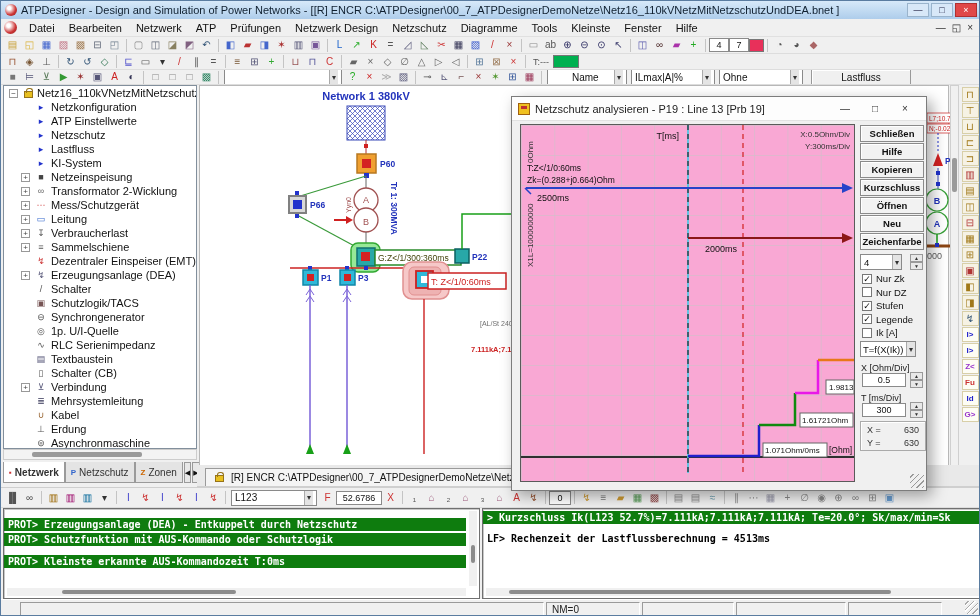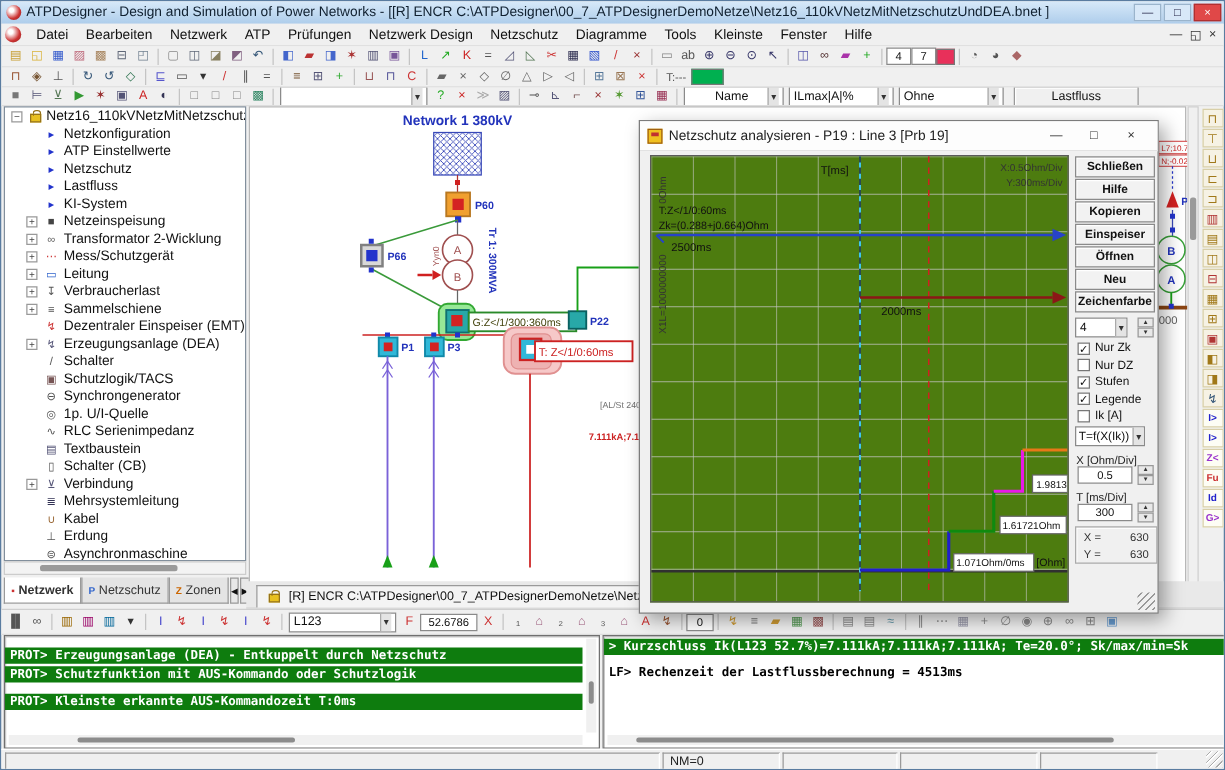--- a/index.html
+++ b/index.html
@@ -71,32 +71,32 @@
     font-family:"DejaVu Sans Mono", monospace; font-size:10px; font-weight:bold; }
   #console-left { left:2px; width:477px; }
   #console-right { left:481px; width:597px; }
   .cline { height:13px; line-height:13px; padding-left:4px; margin-right:13px; white-space:nowrap; color:#000; }
   .cline.hl { background:#0e7c0e; color:#fff; }
   .c-hscroll { position:absolute; left:3px; right:13px; bottom:2px; height:8px; background:#f0f0f0; }
   .c-hthumb { position:absolute; top:2px; height:4px; background:#8c8c8c; border-radius:2px; }
   .c-vscroll { position:absolute; right:2px; top:2px; bottom:12px; width:8px; background:#f0f0f0; }
   .c-vthumb { position:absolute; left:2px; top:45%; height:18px; width:4px; background:#8c8c8c; border-radius:2px; }
   
-  .statusbar { position:absolute; left:0; top:598px; width:980px; height:18px; background:#f0f0f0; border-top:1px solid #fff; display:flex; align-items:center; padding-left:2px; }
+  .statusbar { position:absolute; left:0; top:598px; width:980px; height:18px; background:#f0f0f0; border-top:1px solid #fff; display:flex; align-items:center; padding-left:18px; }
   .scell { height:14px; margin:0 1px; padding:0 5px; font-size:10px; line-height:13px; border:1px solid; border-color:#9a9a9a #fff #fff #9a9a9a; flex:none; color:#222; }
   .grip { position:absolute; right:1px; bottom:1px; width:13px; height:13px;
     background:repeating-linear-gradient(135deg, transparent 0 2px, #aaa 2px 3px, #fff 3px 4px); }
   
   .dialog { position:absolute; left:510px; top:95px; width:416px; height:395px; background:#f0f0f0; border:1px solid #7c7c7c; box-shadow:5px 5px 14px rgba(0,0,0,.35); }
   .dlg-title { height:24px; background:#fdfdfd; border-bottom:1px solid #e2e2e2; display:flex; align-items:center; padding:0 6px; font-size:11px; color:#222; }
   .dlg-icon { width:12px; height:12px; background:#f0c020; border:1px solid #a06010; margin-right:5px; position:relative; flex:none; }
   .dlg-icon::after { content:""; position:absolute; left:2px; top:2px; width:6px; height:3px; background:#c03030; }
   .dlg-tbtns { margin-left:auto; display:flex; }
   .dlg-tbtn { width:30px; text-align:center; font-size:10px; color:#333; }
-  .chartframe { position:absolute; left:8px; top:27px; width:335px; height:358px; border:1px solid #5a5a5a; background:#4d7c0f; }
+  .chartframe { position:absolute; left:8px; top:27px; width:335px; height:358px; border:1px solid #5a5a5a; background:#f9a8d4; }
   .dlg-btn { position:absolute; left:348px; width:64px; height:17px; background:#f2f2f2; border:1px solid #8a8a8a; box-shadow:inset 1px 1px 0 #fff; font-size:9.5px; text-align:center; line-height:15px;font-weight:bold; }
   .dlg-combo { position:absolute; height:16px; background:#fff; border:1px solid #8a8a8a; font-size:9.5px; display:flex; align-items:center; }
   .spin { position:absolute; width:13px; height:16px; display:flex; flex-direction:column; }
   .spin span { flex:1; border:1px solid #999; background:#e8e8e8; font-size:5px; line-height:6px; text-align:center; color:#333; }
   .cbrow { height:13.5px; display:flex; align-items:center; font-size:9.5px; }
   .cbbox { width:10px; height:10px; border:1px solid #777; background:#fff; margin-right:4px; font-size:9px; line-height:9px; text-align:center; color:#111; flex:none; }
   .dlg-lbl { position:absolute; left:349px; font-size:9px; color:#222; }
   .dlg-field { position:absolute; height:14px; background:#fff; border:1px solid #8a8a8a; font-size:9px; display:flex; align-items:center; justify-content:center; }
   .coordbox { position:absolute; left:348px; top:324px; width:66px; height:30px; border:1px solid #aaa; box-shadow:inset 1px 1px 0 #fff; font-size:9px; color:#333; padding:2px 6px; }
   .coordrow { display:flex; justify-content:space-between; height:13px; line-height:12px; }
@@ -691,21 +691,21 @@
       <span class="scell" style="width: 94px;">NM=0</span>
       <span class="scell" style="width: 92px;"></span>
       <span class="scell" style="width: 110px;"></span>
       <span class="scell" style="width: 94px;"></span>
     </div>
   <div class="grip"></div>
 
   <div class="dialog">
     <div class="dlg-title">
       <span class="dlg-icon"></span>
-      <span>Netzschutz analysieren - P19 : Line 3 [Prb 19]</span>
+      <span>Netzschutz analysieren - P19 : Line 13 [Prb 19]</span>
       <span class="dlg-tbtns">
         <span class="dlg-tbtn">—</span>
         <span class="dlg-tbtn">□</span>
         <span class="dlg-tbtn">×</span>
       </span>
     </div>
 
     <div class="chartframe">
       <svg width="333" height="356" viewBox="0 0 333 356">
         <defs>
@@ -742,21 +742,21 @@
         <text x="281" y="298" class="ch-box">1.61721Ohm</text>
         <rect x="242" y="318" width="64" height="14" fill="#fff" stroke="#666"></rect>
         <text x="244" y="328" class="ch-box">1.071Ohm/0ms</text>
         <text x="308" y="328" class="ch-ann">[Ohm]</text>
       </svg>
     </div>
 
     <div class="dlg-btn" style="top:28px;">Schließen</div>
     <div class="dlg-btn" style="top:46px;">Hilfe</div>
     <div class="dlg-btn" style="top:64px;">Kopieren</div>
-    <div class="dlg-btn" style="top:82px;">Einspeiser</div>
+    <div class="dlg-btn" style="top:82px;">Kurzschluss</div>
     <div class="dlg-btn" style="top:100px;">Öffnen</div>
     <div class="dlg-btn" style="top:118px;">Neu Zeichnen</div>
     <div class="dlg-btn" style="top:136px;">Zeichenfarbe</div>
 
     <div class="dlg-combo" style="left:348px; top:157px; width:42px;">
       <span style="flex:1; padding-left:3px;">4</span>
       <span class="cbarrow">▾</span>
     </div>
     <div class="spin" style="left:398px; top:157px;">
         <span>▲</span>

